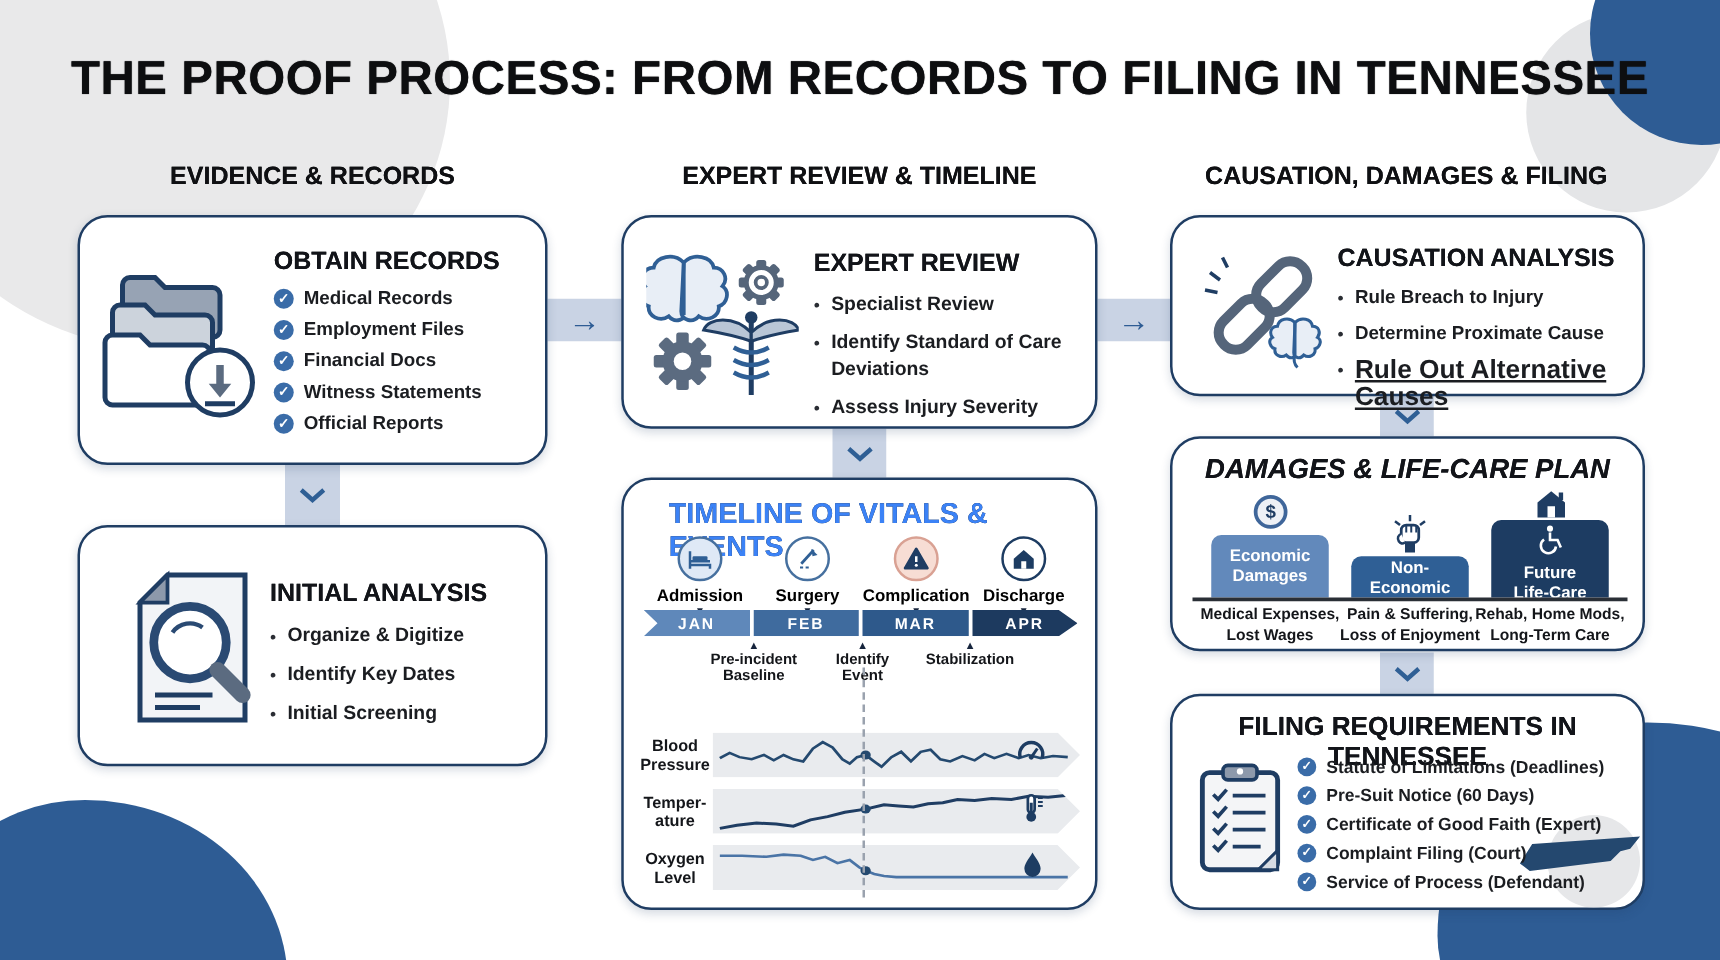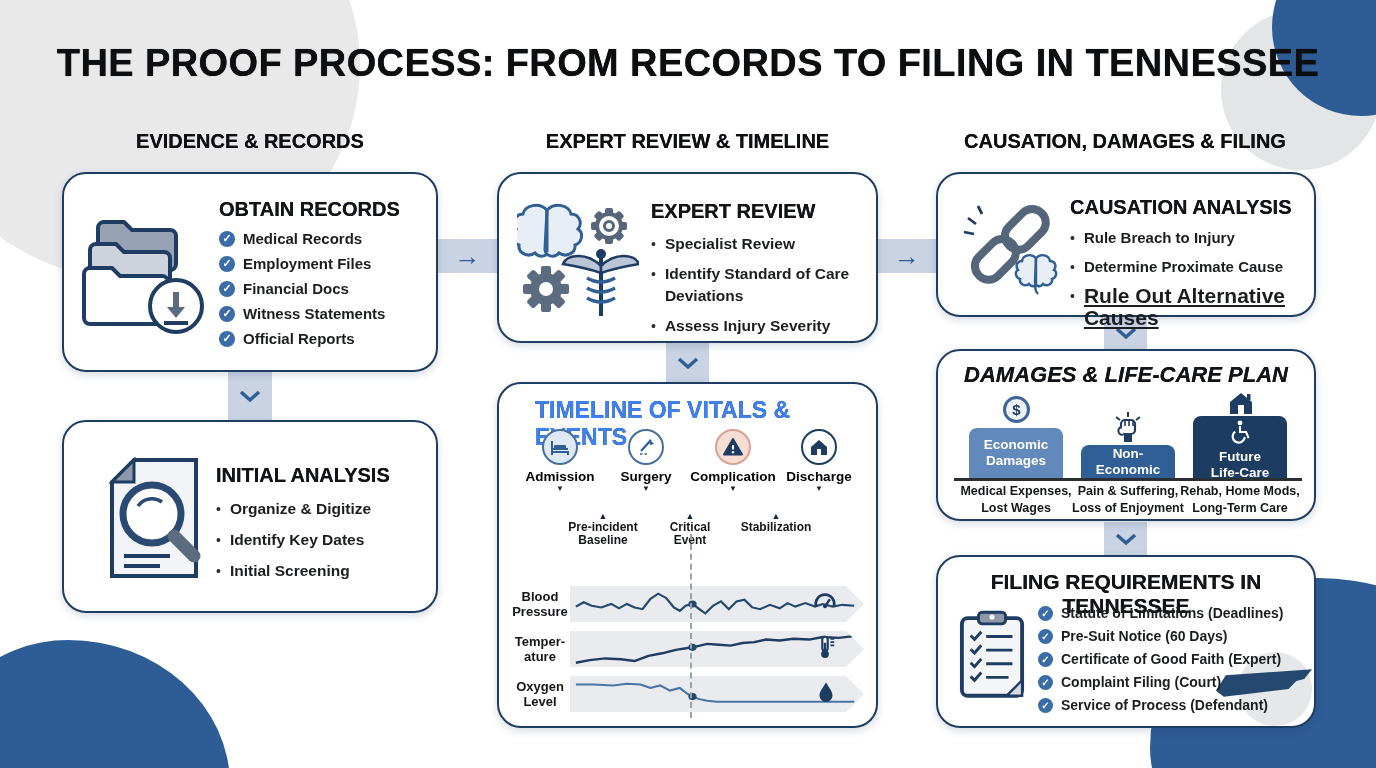--- a/index.html
+++ b/index.html
@@ -280,29 +280,35 @@
     <div class="event-circle" style="border-color:#1d3c62;">
       <svg width="22" height="22" viewBox="0 0 22 22">
         <path d="M3,11 L11,4 L19,11 V19 H3 Z" fill="#1d3c62"></path>
         <rect x="9" y="13" width="4" height="6" fill="#ffffff"></rect>
         </svg>
     </div>
     <div class="event-label">Discharge</div>
     <div class="tri">▼</div>
   </div>
 
+  <div class="month-bar">
+    <div class="month-seg" style="background:#5f88ba;">JAN</div>
+    <div class="month-seg" style="background:#3f6b9e;">FEB</div>
+    <div class="month-seg" style="background:#2e598b;">MAR</div>
+    <div class="month-seg" style="background:#1d3a5f;">APR</div>
+  </div>
 
   <div class="marker" style="left:104px; top:128px;">
     <div class="tri" style="font-size:9px;">▲</div>
     <div class="marker-label">Pre-incident</div>
     <div class="marker-label">Baseline</div>
   </div>
   <div class="marker" style="left:191px; top:128px;">
     <div class="tri" style="font-size:9px;">▲</div>
-    <div class="marker-label">Critical</div>
+    <div class="marker-label">Identify</div>
     <div class="marker-label">Event</div>
   </div>
   <div class="marker" style="left:277px; top:128px;">
     <div class="tri" style="font-size:9px;">▲</div>
     <div class="marker-label">Stabilization</div>
   </div>
 
   <div class="vital-row" style="top:202px;">
     <div class="vital-label">
         <span>Blood</span>

